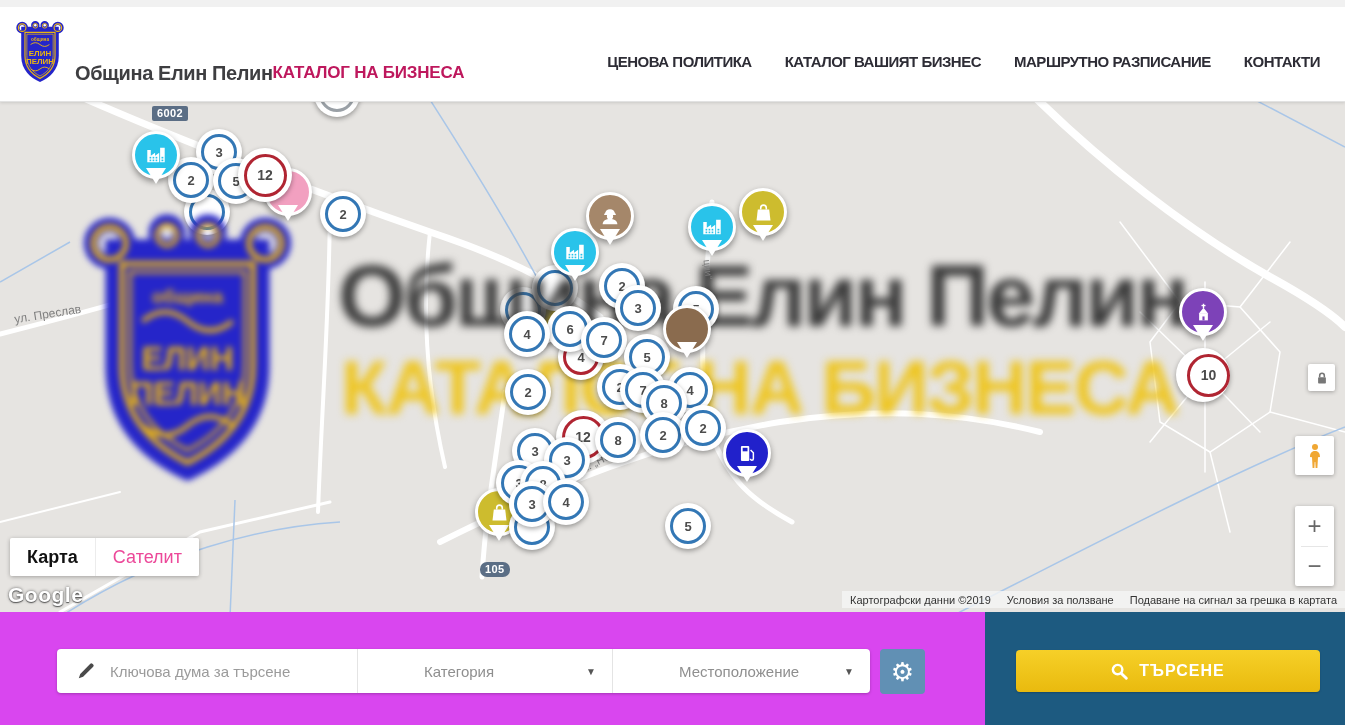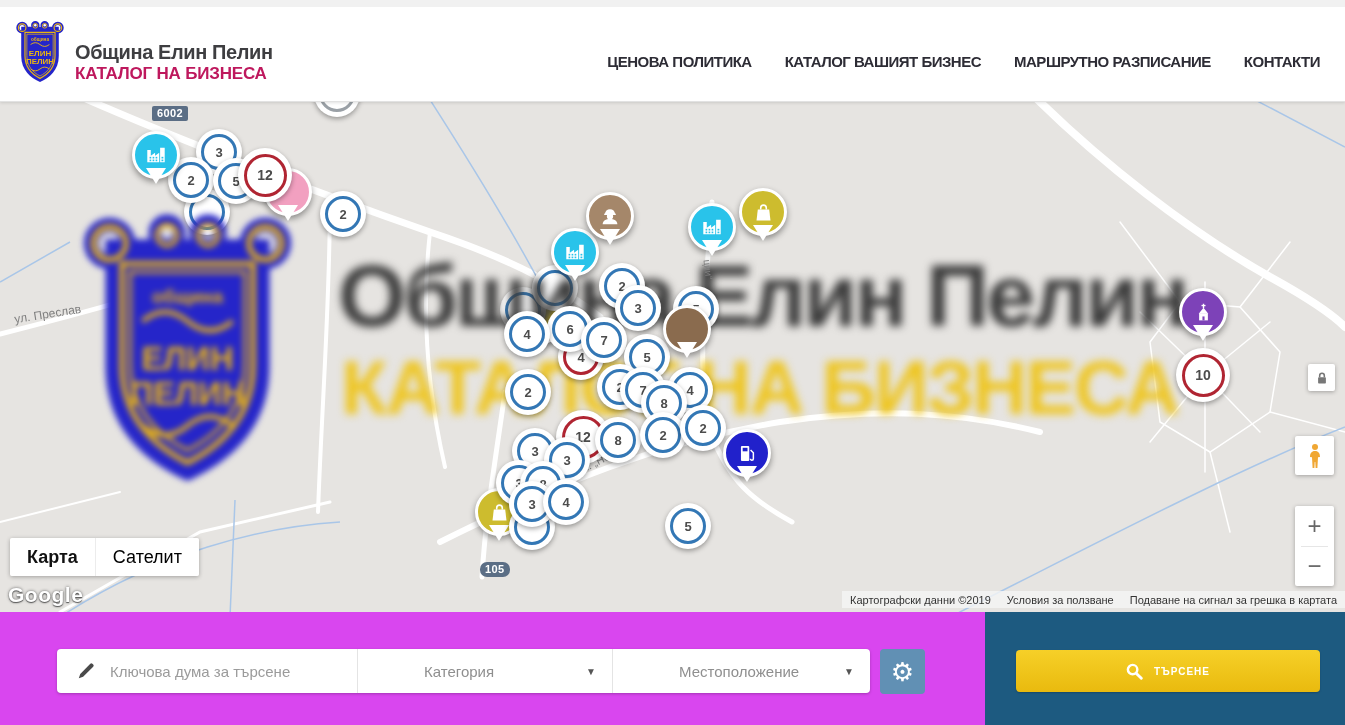--- a/index.html
+++ b/index.html
@@ -4,21 +4,21 @@
 <style>
   html,body{margin:0;padding:0;background:#fff;}
   .page{position:relative;width:1345px;height:725px;overflow:hidden;
         font-family:"Liberation Sans",sans-serif;background:#fff;}
 
   
   .hdr{position:absolute;left:0;top:0;width:100%;height:102px;background:#fff;
        border-top:7px solid #f1f1f1;box-sizing:border-box;border-bottom:1px solid #e2e2e2;
        box-shadow:0 1px 3px rgba(0,0,0,.12);z-index:40;}
   .logo{position:absolute;left:16px;top:15px;display:flex;align-items:flex-end;gap:11px;cursor:pointer;}
-  .logo-txt{display:flex;flex-direction:column;line-height:1.1;}
+  .logo-txt{display:flex;line-height:1.1;}
   .logo-title{font-size:20px;font-weight:bold;color:#3e3e41;letter-spacing:-.4px;}
   .logo-sub{font-size:17px;font-weight:bold;color:#be185d;letter-spacing:-.2px;margin-top:2px;}
   .nav{position:absolute;right:25px;top:7px;height:95px;display:flex;align-items:center;gap:33px;}
   .nav-item{font-size:15px;font-weight:bold;color:#2d2c35;letter-spacing:-.5px;cursor:pointer;white-space:nowrap;}
 
   
   .map{position:absolute;left:0;top:102px;width:1345px;height:510px;background:#e6e4e1;overflow:hidden;}
   .map svg.roads{position:absolute;left:0;top:0;}
   .chip{position:absolute;background:#5b6e85;color:#fff;font-size:11px;font-weight:bold;
         padding:1px 5px 2px;border-radius:2px;letter-spacing:.4px;}
@@ -49,21 +49,21 @@
        transform:translate(-50%,-50%);cursor:pointer;}
   .pin .tail{position:absolute;left:50%;top:34px;transform:translateX(-50%);width:0;height:0;
              border:10px solid transparent;border-top:16px solid #fff;z-index:-1;}
 
   
   .maptype{position:absolute;left:10px;top:436px;display:flex;box-shadow:0 1px 4px rgba(0,0,0,.3);
            border-radius:2px;overflow:hidden;}
   .maptype .btn{height:38px;background:#fff;display:flex;align-items:center;padding:0 17px;
                 font-size:18px;cursor:pointer;}
   .maptype .btn.active{color:#111;font-weight:600;}
-  .maptype .btn.idle{color:#000000;border-left:1px solid #ececec;}
+  .maptype .btn.idle{color:#ec4899;border-left:1px solid #ececec;}
   .google{position:absolute;left:8px;top:481px;font-size:21px;font-weight:bold;color:#fff;
           letter-spacing:.5px;cursor:pointer;
           text-shadow:0 0 3px rgba(80,80,80,.9),0 1px 1px rgba(60,60,60,.8);}
   .attr{position:absolute;right:0;top:489px;height:17px;display:flex;align-items:center;gap:16px;
         background:rgba(245,245,245,.8);padding:0 8px;font-size:11px;color:#333;}
   .attr .lnk{cursor:pointer;}
   .sqbtn{position:absolute;background:#fff;border-radius:2px;box-shadow:0 1px 4px rgba(0,0,0,.3);
          display:flex;align-items:center;justify-content:center;cursor:pointer;}
   .lockbtn{left:1308px;top:262px;width:27px;height:27px;}
   .pegman{left:1295px;top:334px;width:39px;height:39px;}
@@ -87,21 +87,21 @@
   .f-cat{width:255px;}
   .f-loc{width:258px;gap:42px;}
   .f-sel .val{font-size:15px;color:#8f8f8f;margin-left:48px;}
   .f-sel .arr{font-size:10px;color:#555;}
   .gearbtn{position:absolute;left:880px;top:37px;width:45px;height:45px;border-radius:4px;
            background:#6190b4;display:flex;align-items:center;justify-content:center;cursor:pointer;}
   .gearbtn span{color:#fff;font-size:26px;font-family:"DejaVu Sans",sans-serif;line-height:1;}
   .searchbtn{position:absolute;left:1016px;top:38px;width:304px;height:42px;border-radius:4px;
              background:linear-gradient(#f6d028,#e9ba0e);display:flex;align-items:center;
              justify-content:center;gap:11px;cursor:pointer;box-shadow:0 1px 2px rgba(0,0,0,.2);}
-  .searchbtn .lbl{color:#fff;font-size:10px;font-weight:bold;letter-spacing:1px;}
+  .searchbtn .lbl{color:#fff;font-size:16px;font-weight:bold;letter-spacing:1px;}
 </style>
 </head>
 <body>
 
 <div class="page">
 
   <div class="hdr">
     <div class="logo">
       <svg width="48" height="62" viewBox="0 0 100 132" style="overflow:visible">
         <circle cx="12" cy="12" r="9" fill="none" stroke="#2525c9" stroke-width="7"></circle>
@@ -376,21 +376,21 @@
         <div class="cluster" style="left: 566px; top: 400px;">
           <span class="ring">
             <span class="n">4</span>
           </span>
         </div>
         <div class="cluster" style="left: 688px; top: 424px;">
           <span class="ring">
             <span class="n">5</span>
           </span>
         </div>
-        <div class="cluster red big" style="left: 1203px; top: 273px;">
+        <div class="cluster red big" style="left: 1203px; top: 273px; justify-content: flex-end;">
           <span class="ring">
             <span class="n">10</span>
           </span>
         </div>
         <div class="pin" style="left: 687px; top: 227px; background: rgb(138, 107, 78);">
           <span class="tail"></span>
         </div>
         <div class="pin" style="left: 156px; top: 53px; background: rgb(41, 195, 234);">
           <span class="tail"></span>
           <svg width="22" height="22" viewBox="0 0 24 24">

